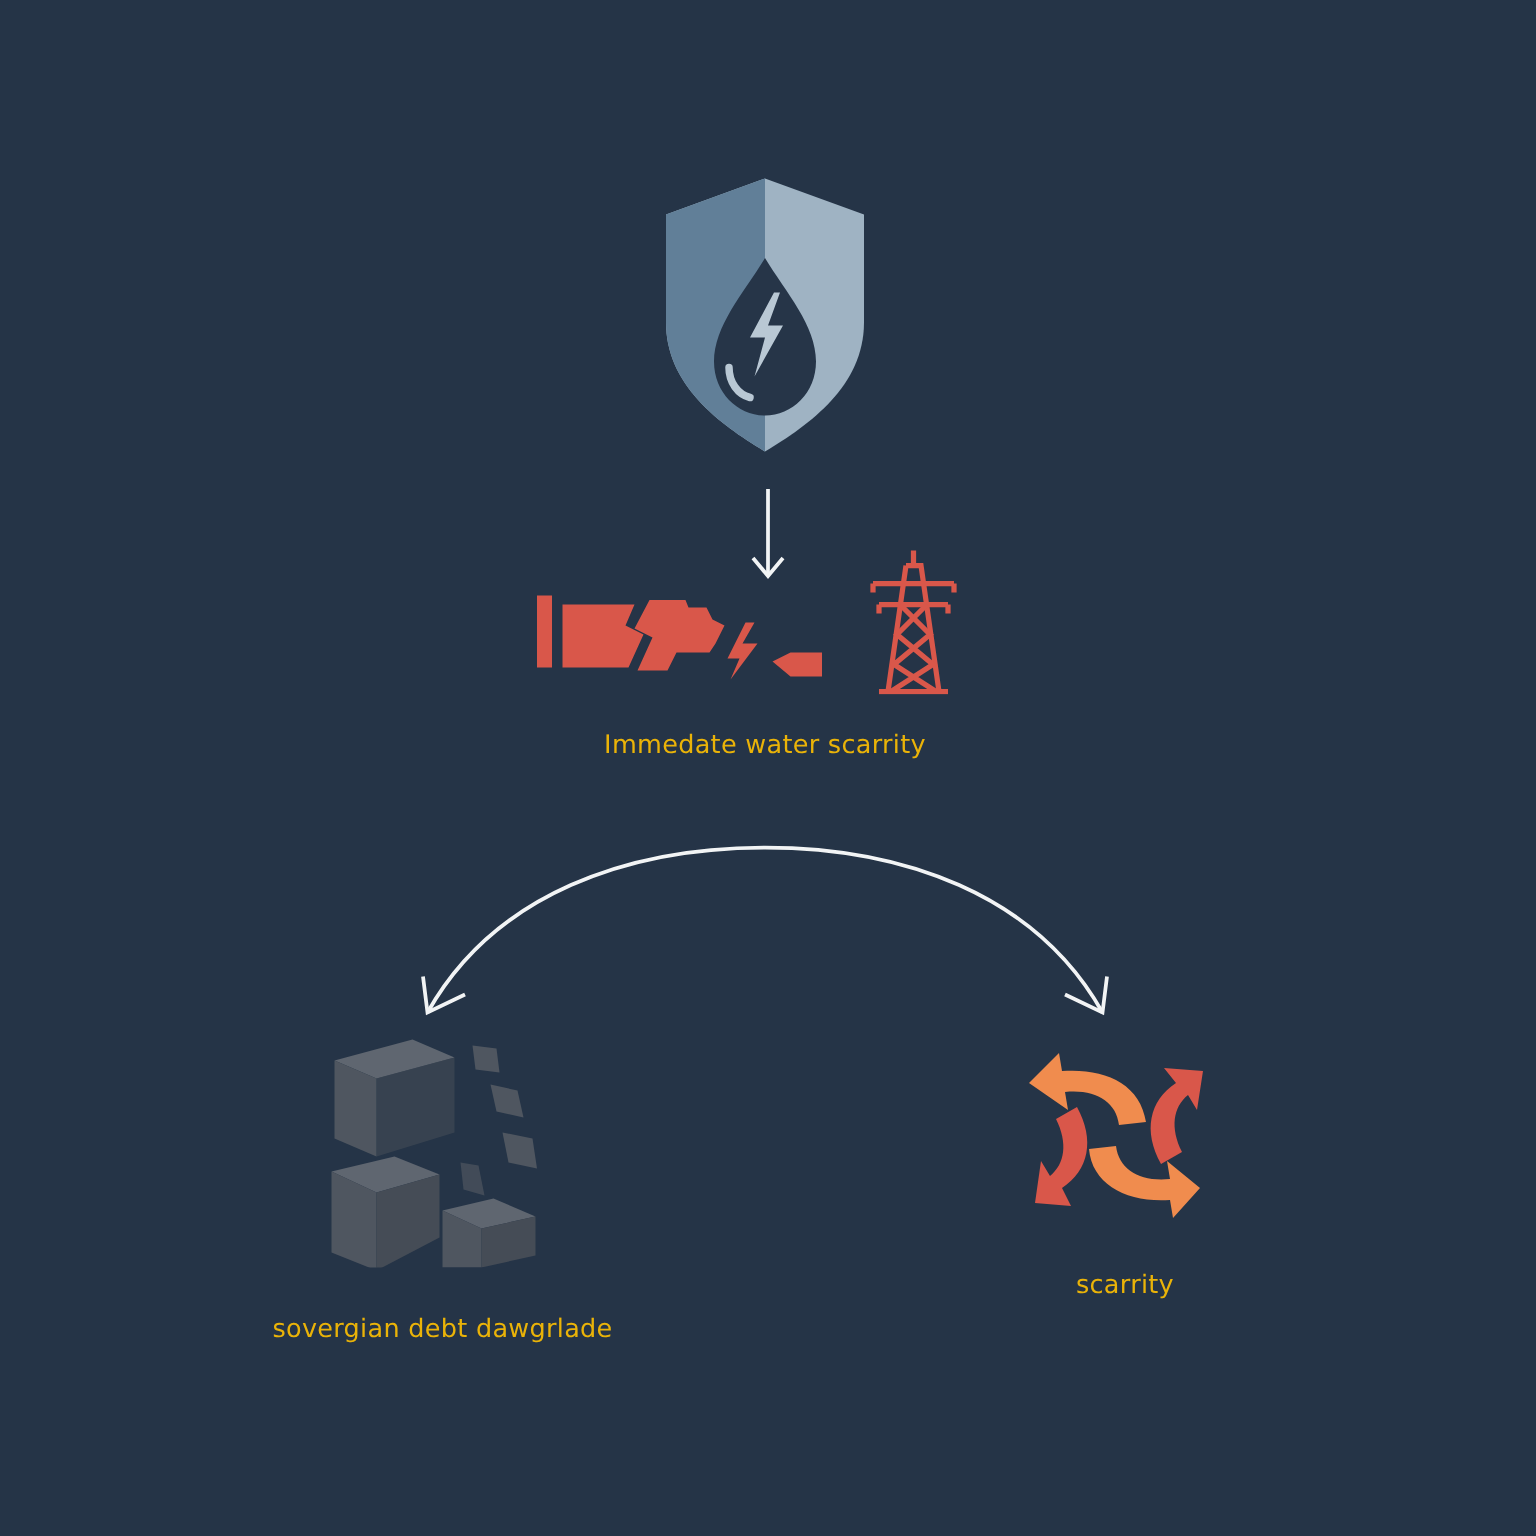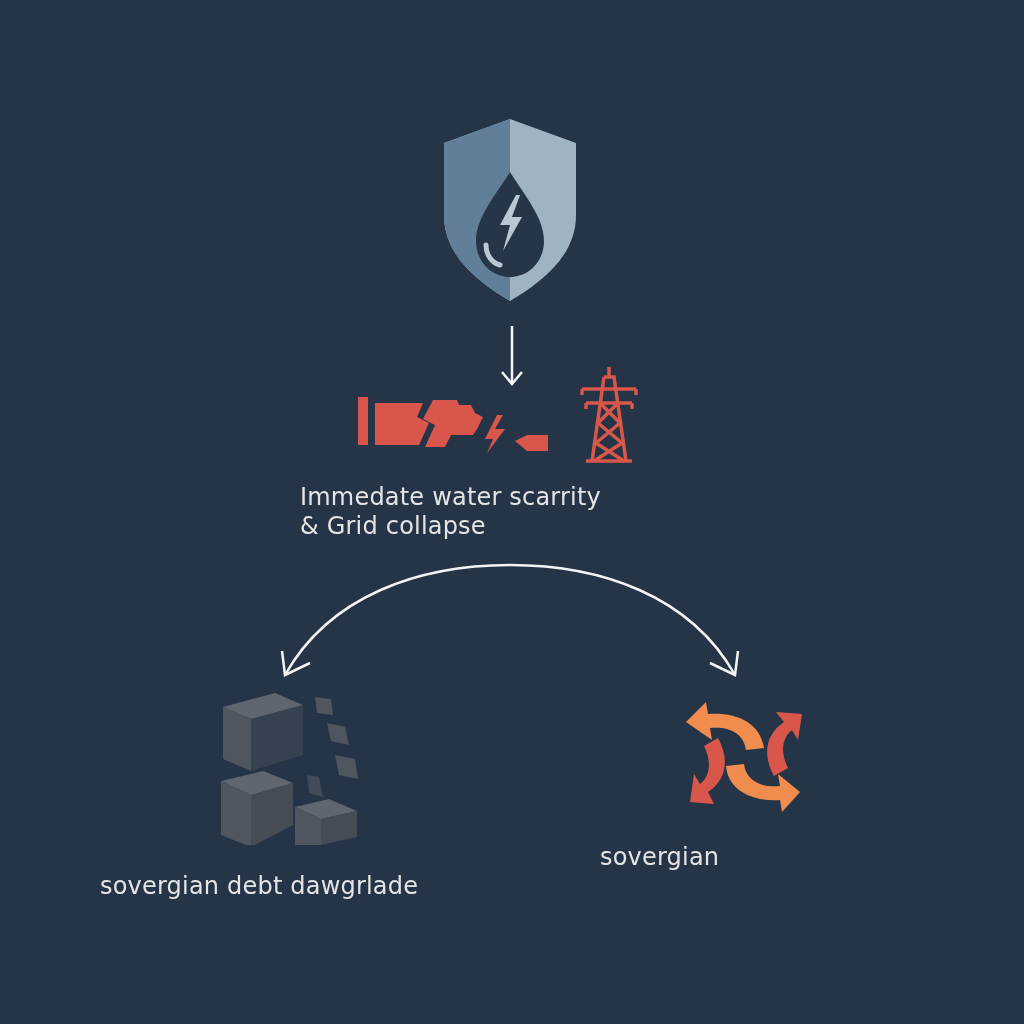--- a/index.html
+++ b/index.html
@@ -4,23 +4,23 @@
 <style>
   html, body { margin: 0; padding: 0; }
   body {
     width: 1024px; height: 1024px; overflow: hidden;
     background: #253447;
     font-family: "DejaVu Sans", sans-serif;
     position: relative;
   }
   .abs { position: absolute; }
   .label {
-    color: #e5e5e5;
-    text-align: left;
-    font-size: 24px;
+    color: #eab308;
+    text-align: center;
+    font-size: 17px;
     line-height: 29px;
     letter-spacing: 0.2px;
   }
   svg { display: block; }
 </style>
 </head>
 <body>
 
 <div class="abs" style="left:440px;top:117px;width:140px;height:186px;">
   <svg width="140" height="186" viewBox="0 0 140 186">
@@ -59,21 +59,20 @@
     <line x1="58" y1="24" x2="58" y2="30"></line>
     <line x1="8" y1="38" x2="8" y2="44"></line>
     <line x1="54" y1="38" x2="54" y2="44"></line>
     <path d="M22 38 L42 58 L18 78 L46 96 M40 38 L20 58 L44 78 L16 96"></path>
     <line x1="8" y1="96" x2="54" y2="96"></line>
   </svg>
 </div>
 
 <div class="abs label" style="left:300px;top:483px;width:420px;">
   <div>Immedate water scarrity</div>
-  <div>&amp; Grid collapse</div>
 </div>
 
 <div class="abs" style="left:270px;top:555px;width:480px;height:130px;">
   <svg width="480" height="130" viewBox="0 0 480 130" fill="none" stroke="#f2f4f5" stroke-width="2.5">
     <path d="M15 120 C60 40 150 10 240 10 C330 10 420 40 465 120"></path>
     <polyline points="12,96 15,120 40,108"></polyline>
     <polyline points="440,108 465,120 468,96"></polyline>
   </svg>
 </div>
 
@@ -100,14 +99,14 @@
     <path d="M8 30 L28 10 L30 22 C58 20 82 30 86 56 L68 58 C66 42 52 34 32 36 L34 48 Z" fill="#f08c4e"></path>
     <path d="M124 22 L98 20 L106 30 C88 42 84 62 96 84 L110 76 C102 60 104 46 114 38 L120 48 Z" fill="#d9574a"></path>
     <path d="M122 100 L104 120 L102 108 C74 110 50 98 48 74 L66 72 C68 88 82 96 102 94 L100 82 Z" fill="#f08c4e"></path>
     <path d="M12 110 L36 112 L30 100 C48 88 52 68 40 46 L26 54 C34 70 32 84 22 92 L16 82 Z" fill="#d9574a"></path>
   </svg>
 </div>
 
 <div class="abs label" style="left:100px;top:872px;width:390px;">sovergian debt dawgrlade</div>
 
 <div class="abs label" style="left:600px;top:843px;width:300px;">
-  <div>sovergian</div>
+  <div>scarrity</div>
 </div>
 
 </body></html>

